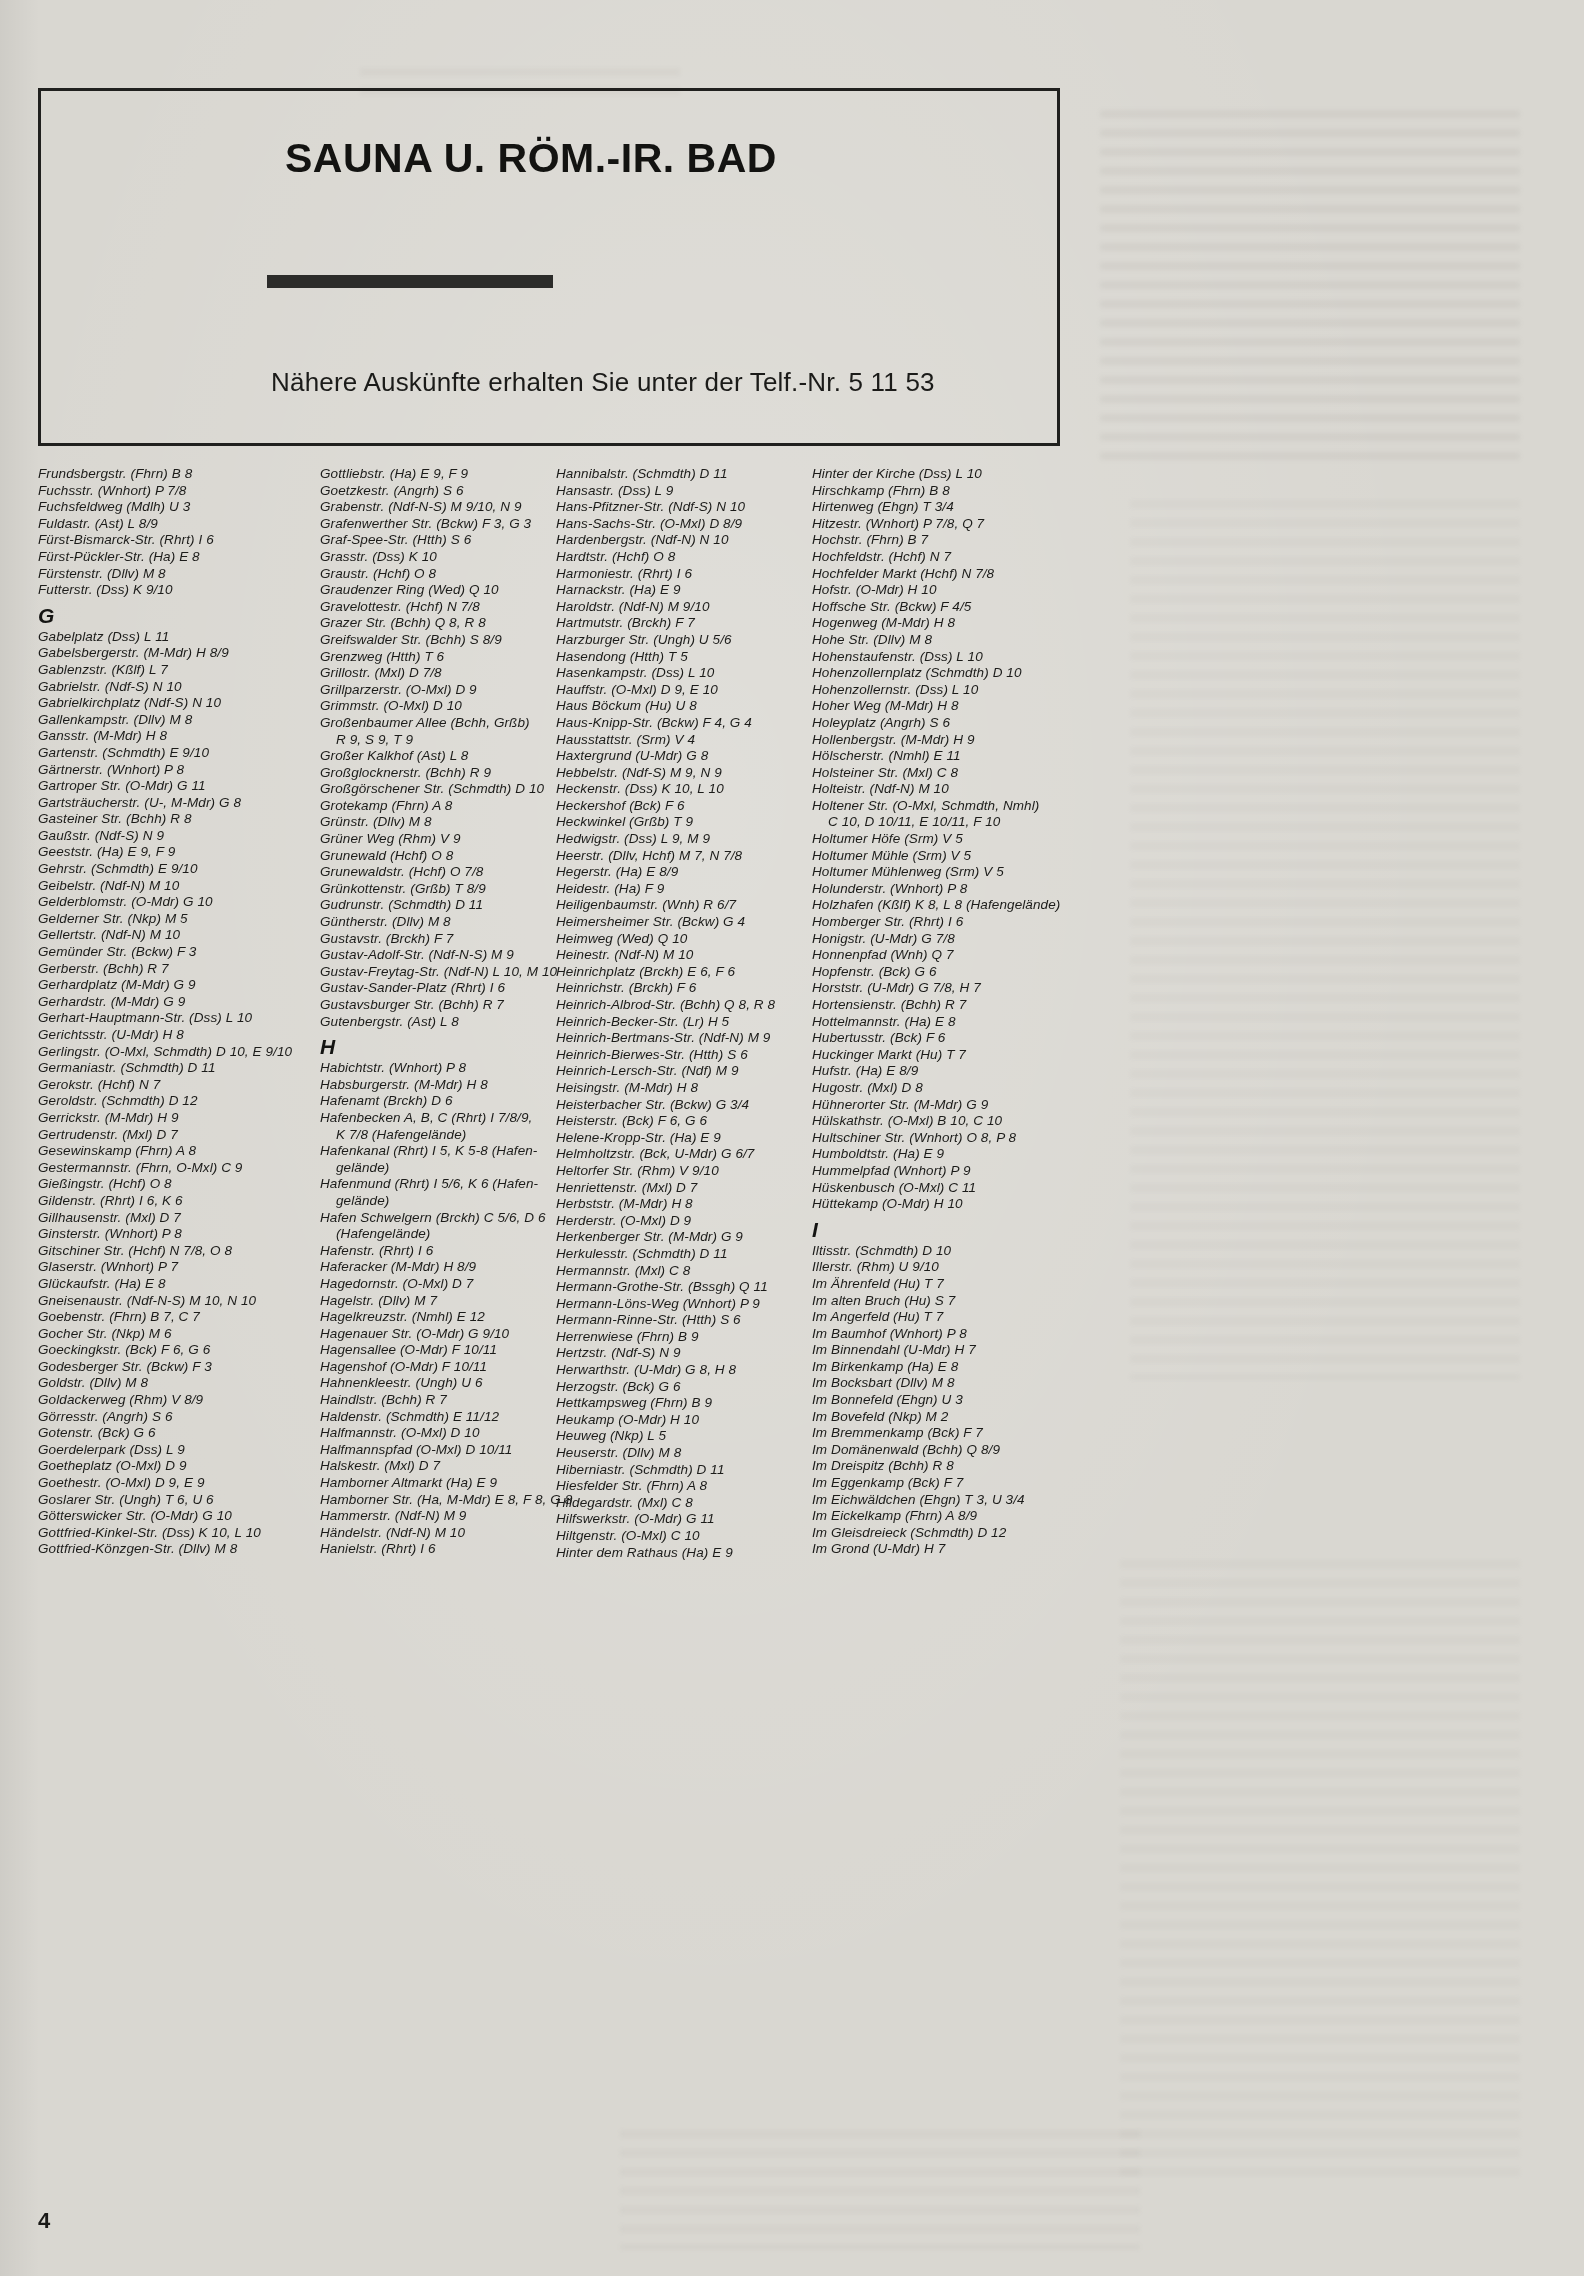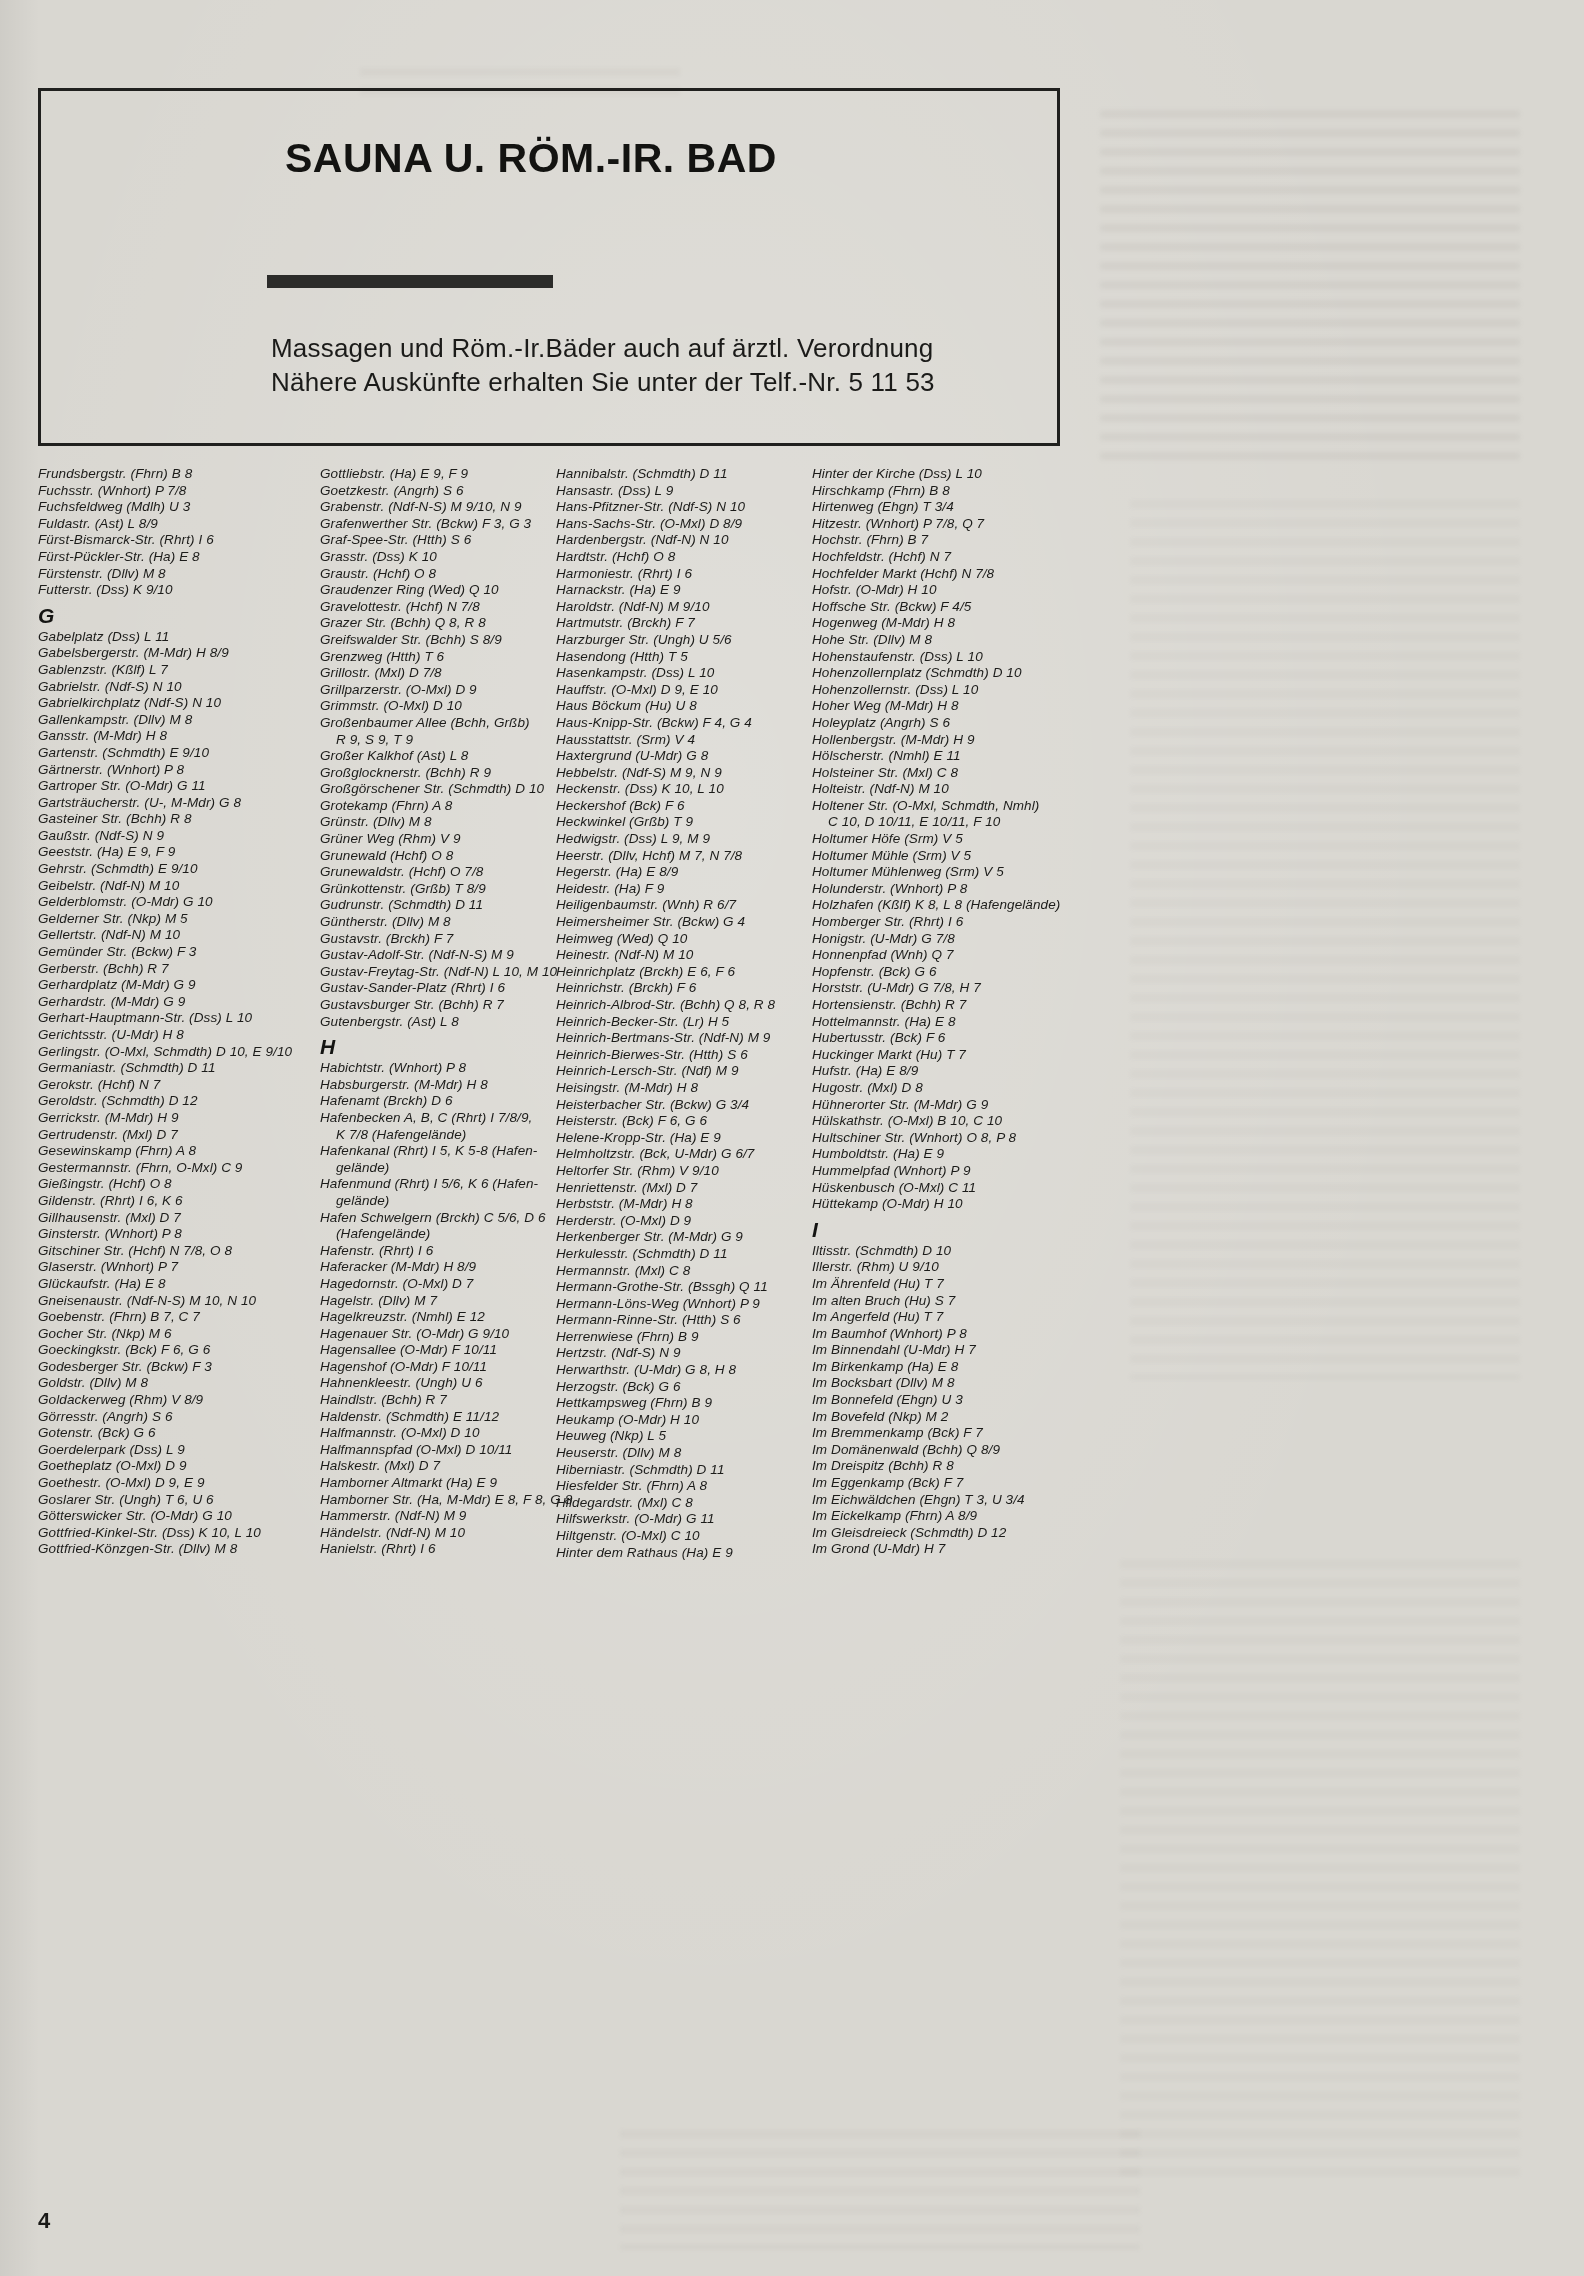--- a/index.html
+++ b/index.html
@@ -86,21 +86,20 @@
 
   <div class="ghost ghost-th"></div>
   <div class="ghost ghost-tr"></div>
   <div class="ghost ghost-rm"></div>
   <div class="ghost ghost-br"></div>
   <div class="ghost ghost-bc"></div>
 
   <div class="ad-box">
     <div class="ad-title">SAUNA U. RÖM.-IR. BAD</div>
     <div class="ad-bar"></div>
-    <div class="ad-line l1">Massagen und Röm.-Ir.Bäder auch auf ärztl. Verordnung</div>
     <div class="ad-line l2">Nähere Auskünfte erhalten Sie unter der Telf.-Nr. 5 11 53</div>
   </div>
 
   <div class="col col-1">
       <div class="entry">Frundsbergstr. (Fhrn) B 8</div>
       <div class="entry">Fuchsstr. (Wnhort) P 7/8</div>
       <div class="entry">Fuchsfeldweg (Mdlh) U 3</div>
       <div class="entry">Fuldastr. (Ast) L 8/9</div>
       <div class="entry">Fürst-Bismarck-Str. (Rhrt) I 6</div>
       <div class="entry">Fürst-Pückler-Str. (Ha) E 8</div>

